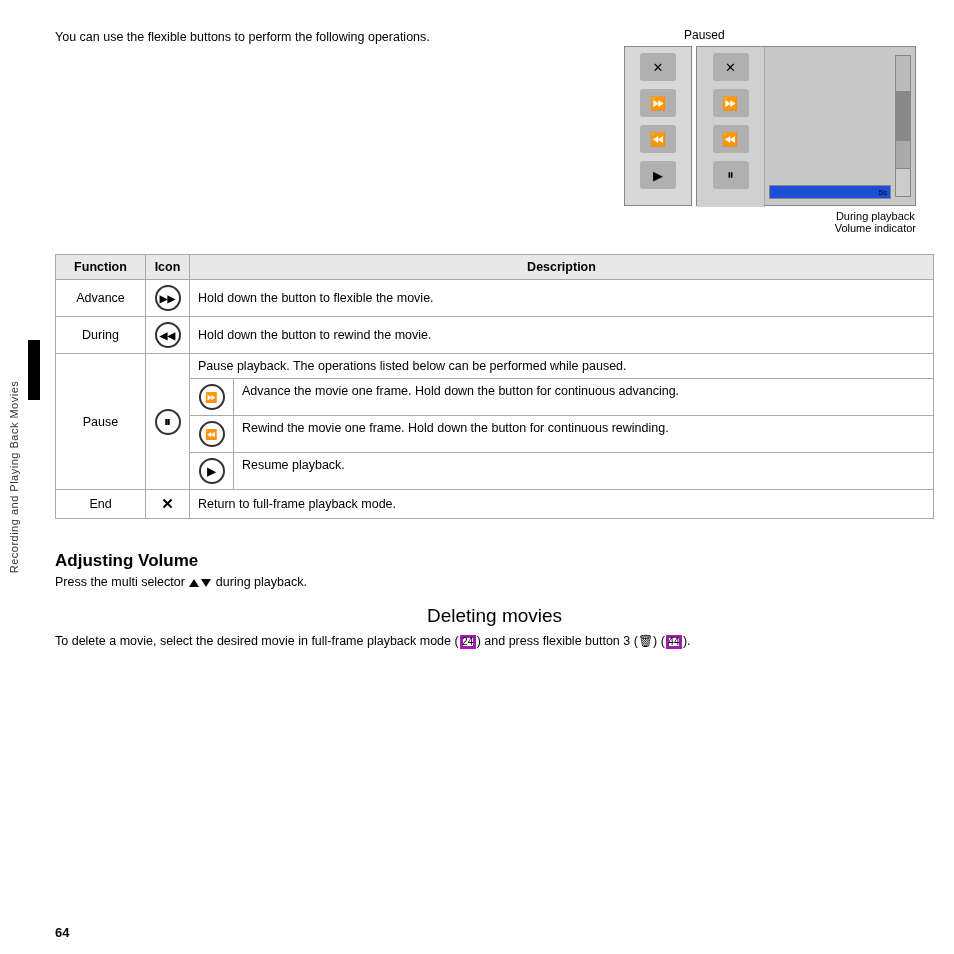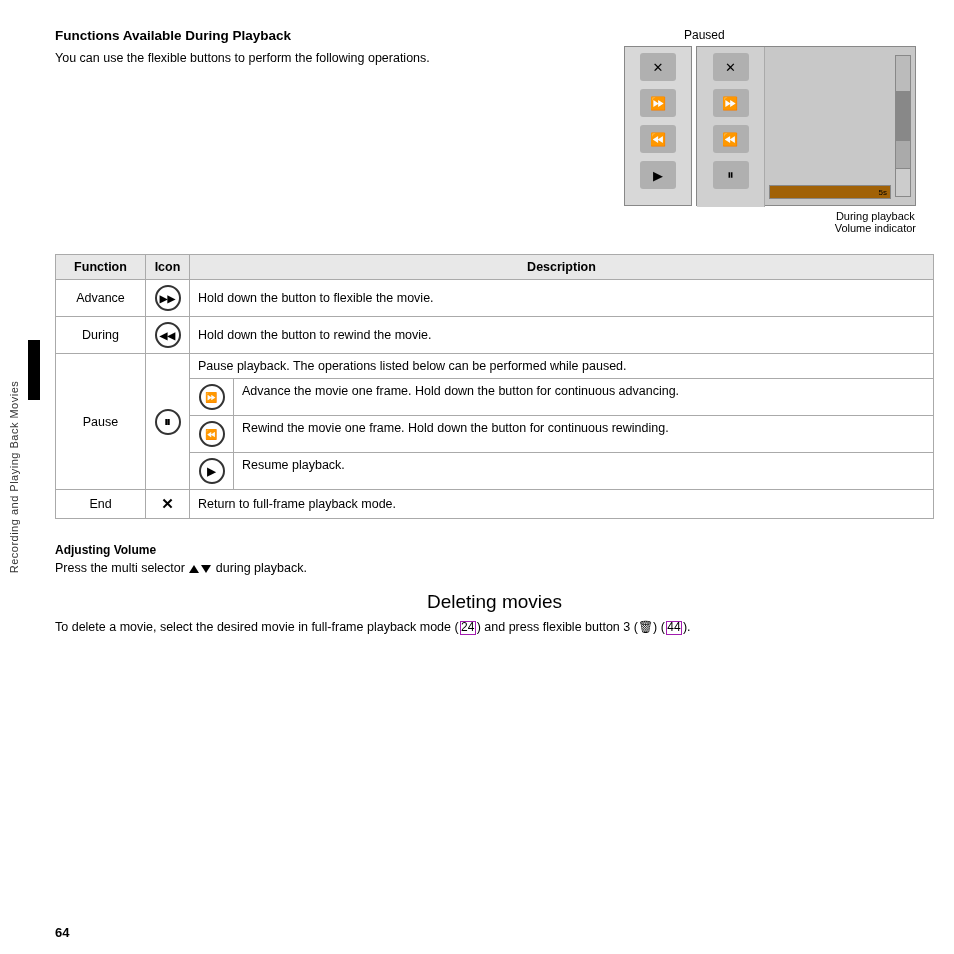--- a/index.html
+++ b/index.html
@@ -167,39 +167,39 @@
       flex-direction: column;
     }
 
     .progress-bar {
       position: absolute;
       bottom: 6px;
       left: 4px;
       right: 24px;
       height: 14px;
       border: 1px solid #888;
-      background: #a16207;
+      background: #1d4ed8;
       display: flex;
       align-items: center;
       justify-content: flex-end;
       padding-right: 3px;
       font-size: 8px;
     }
 
     .panel-bottom-labels {
       margin-top: 4px;
       text-align: center;
       font-size: 11px;
     }
 
     
     .func-table {
       width: 100%;
       border-collapse: collapse;
-      margin-bottom: 24px;
+      margin-bottom: 32px;
     }
 
     .func-table th, .func-table td {
       border: 1px solid #aaa;
       padding: 5px 8px;
       vertical-align: middle;
       font-size: 12.5px;
     }
 
     .func-table thead th {
@@ -238,21 +238,21 @@
       font-weight: bold;
     }
 
     
     .bottom-section {
       margin-top: 8px;
     }
 
     .adj-title {
       font-weight: bold;
-      font-size: 12px;
+      font-size: 17px;
       margin-bottom: 4px;
     }
 
     .adj-body {
       font-size: 12.5px;
       margin-bottom: 16px;
     }
 
     .del-title {
       font-weight: normal;
@@ -295,22 +295,22 @@
       vertical-align: middle;
       margin: 0 1px;
     }
 
     .ref-box {
       display: inline-flex;
       align-items: center;
       justify-content: center;
       width: 16px;
       height: 14px;
-      border: 1px solid #a21caf;
-      font-size: 12px;
+      border: 3px solid #a21caf;
+      font-size: 10px;
       vertical-align: middle;
       margin: 0 1px;
     }
 
     .pause-merged-cell {
       vertical-align: middle;
       text-align: center;
     }
 
     .pause-top-desc {
@@ -352,21 +352,20 @@
   <div class="side-label">
     <span class="side-label-text">Recording and Playing Back Movies</span>
   </div>
 
   <div class="black-tab"></div>
 
   <div class="main-content">
 
     <div class="top-section">
       <div class="left-text">
-        <div class="section-title">Functions Available During Playback</div>
         <div class="section-body">You can use the flexible buttons to perform the following operations.</div>
       </div>
 
       <div class="diagram-area">
         <div class="paused-label">Paused</div>
         <div class="diagram-container">
 
           <div class="panel-left">
             <div class="panel-btn">✕</div>
             <div class="panel-btn">⏩</div>

